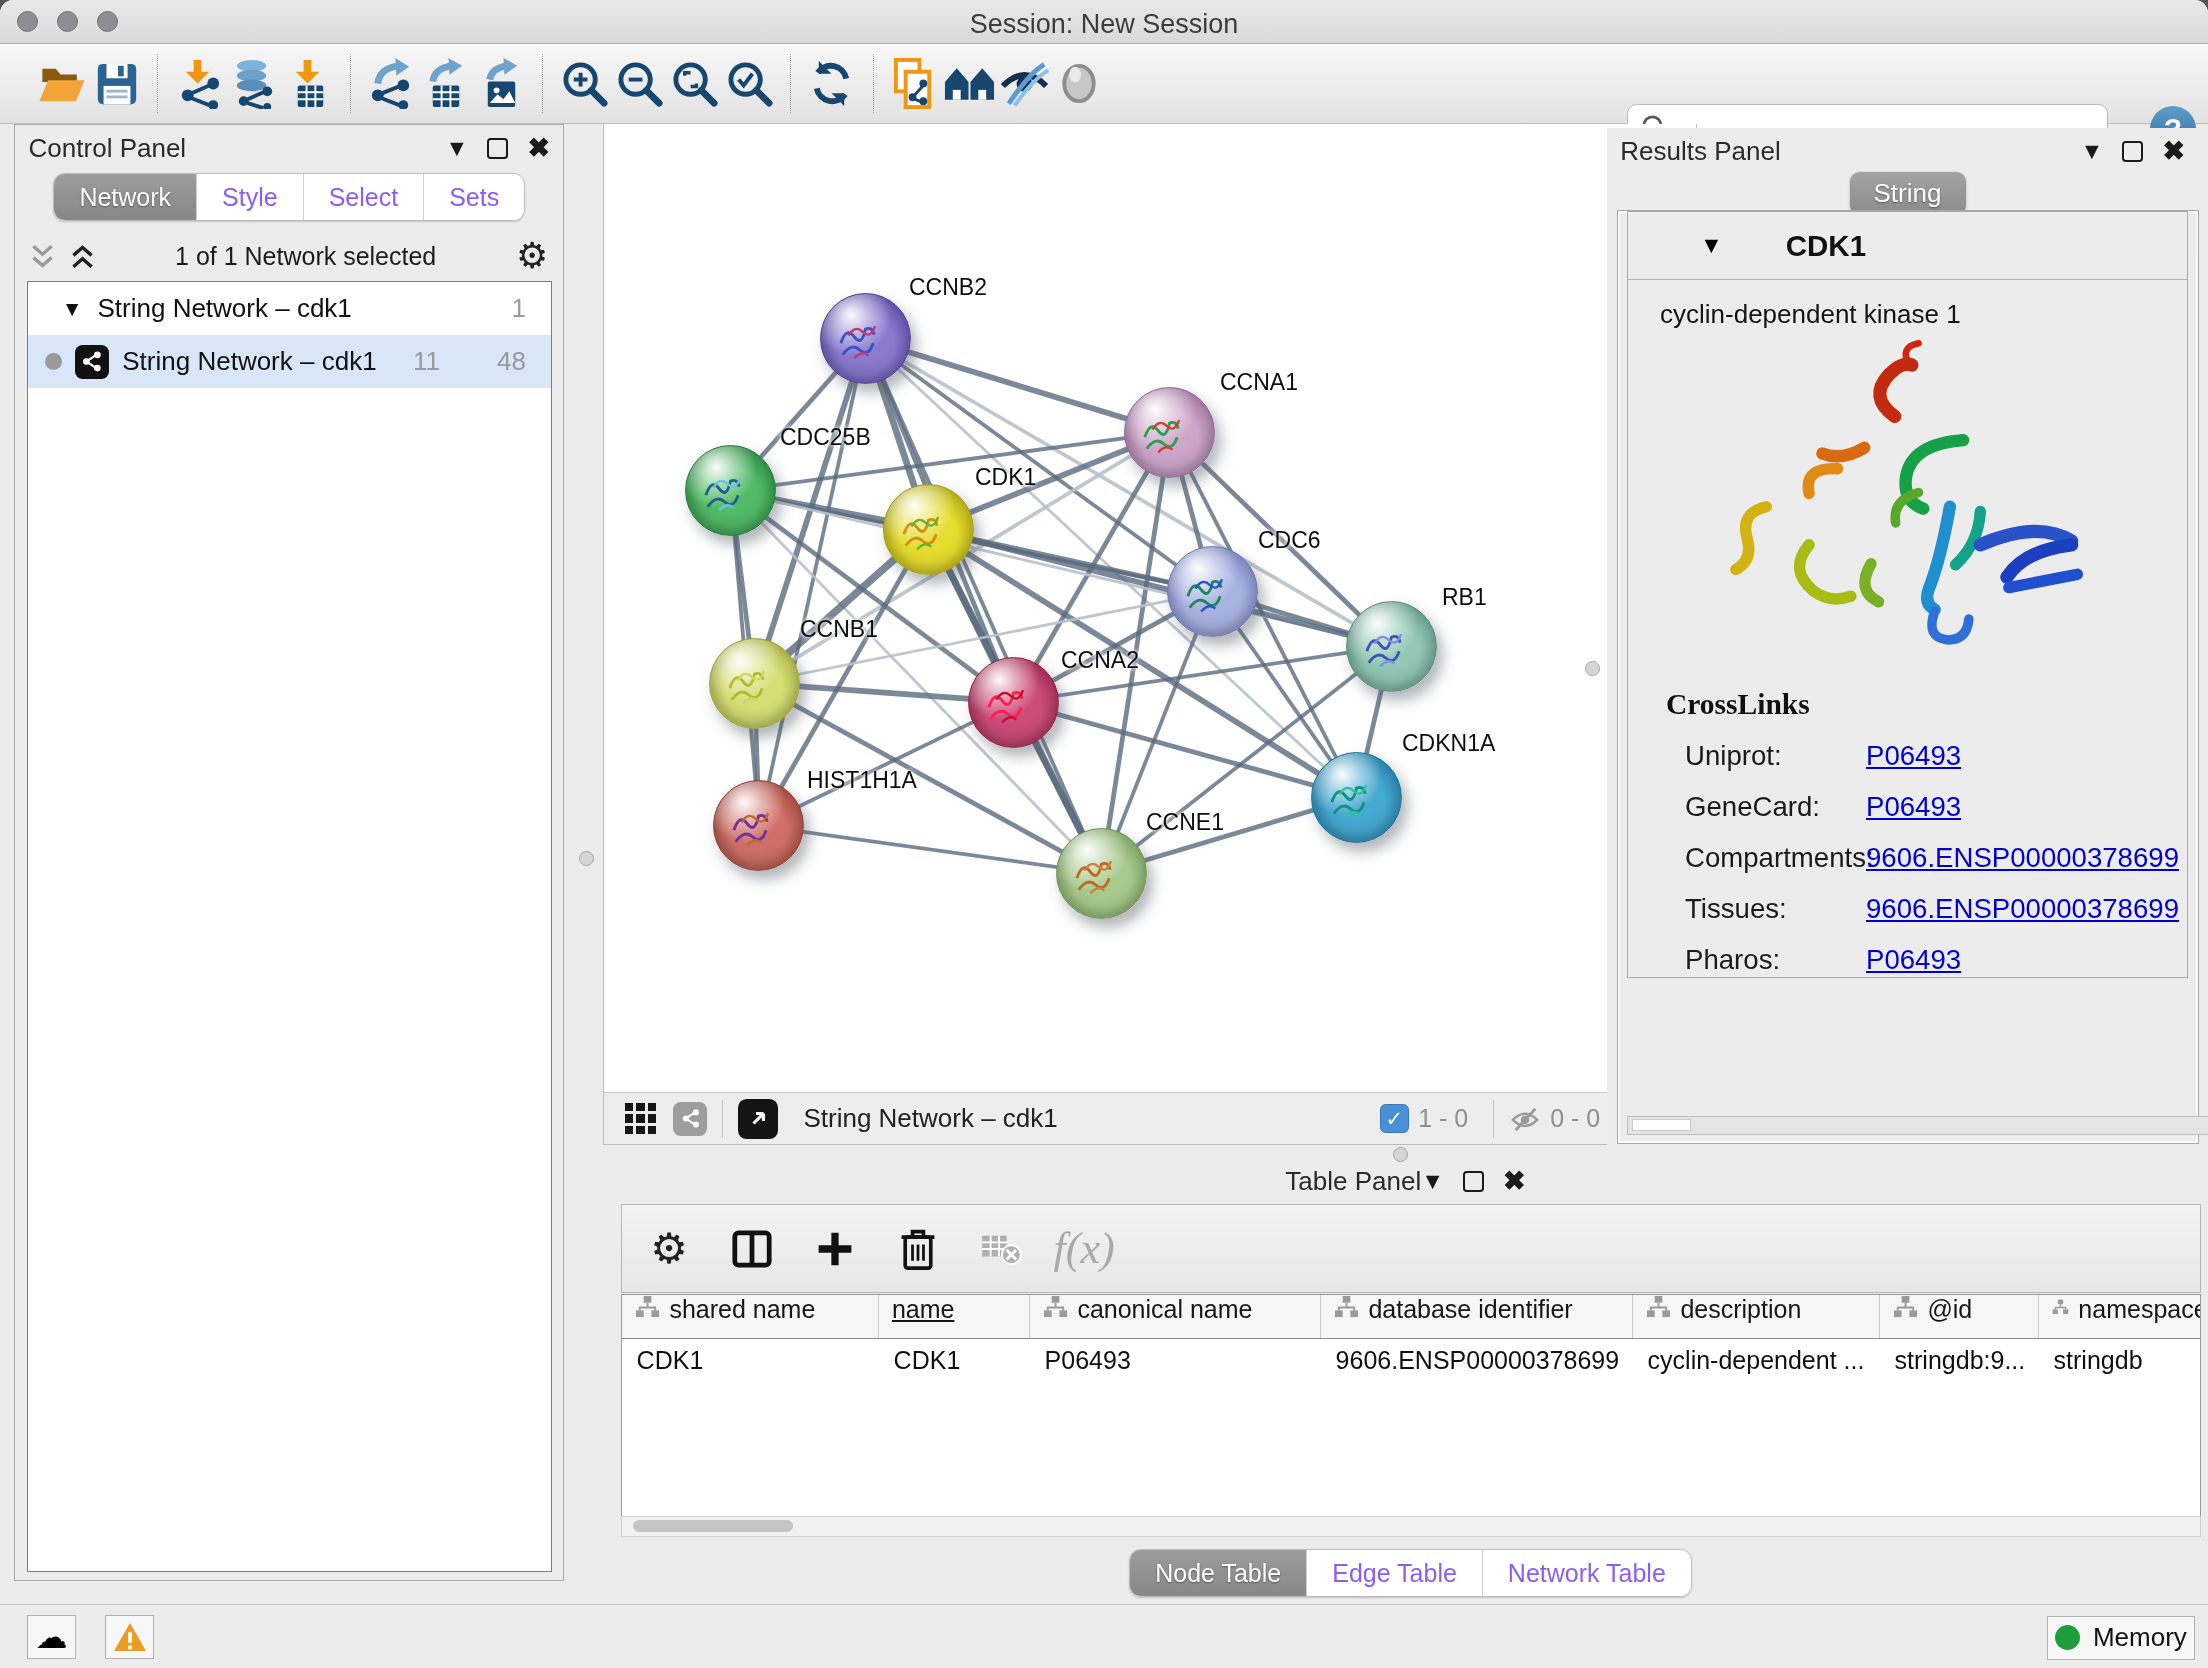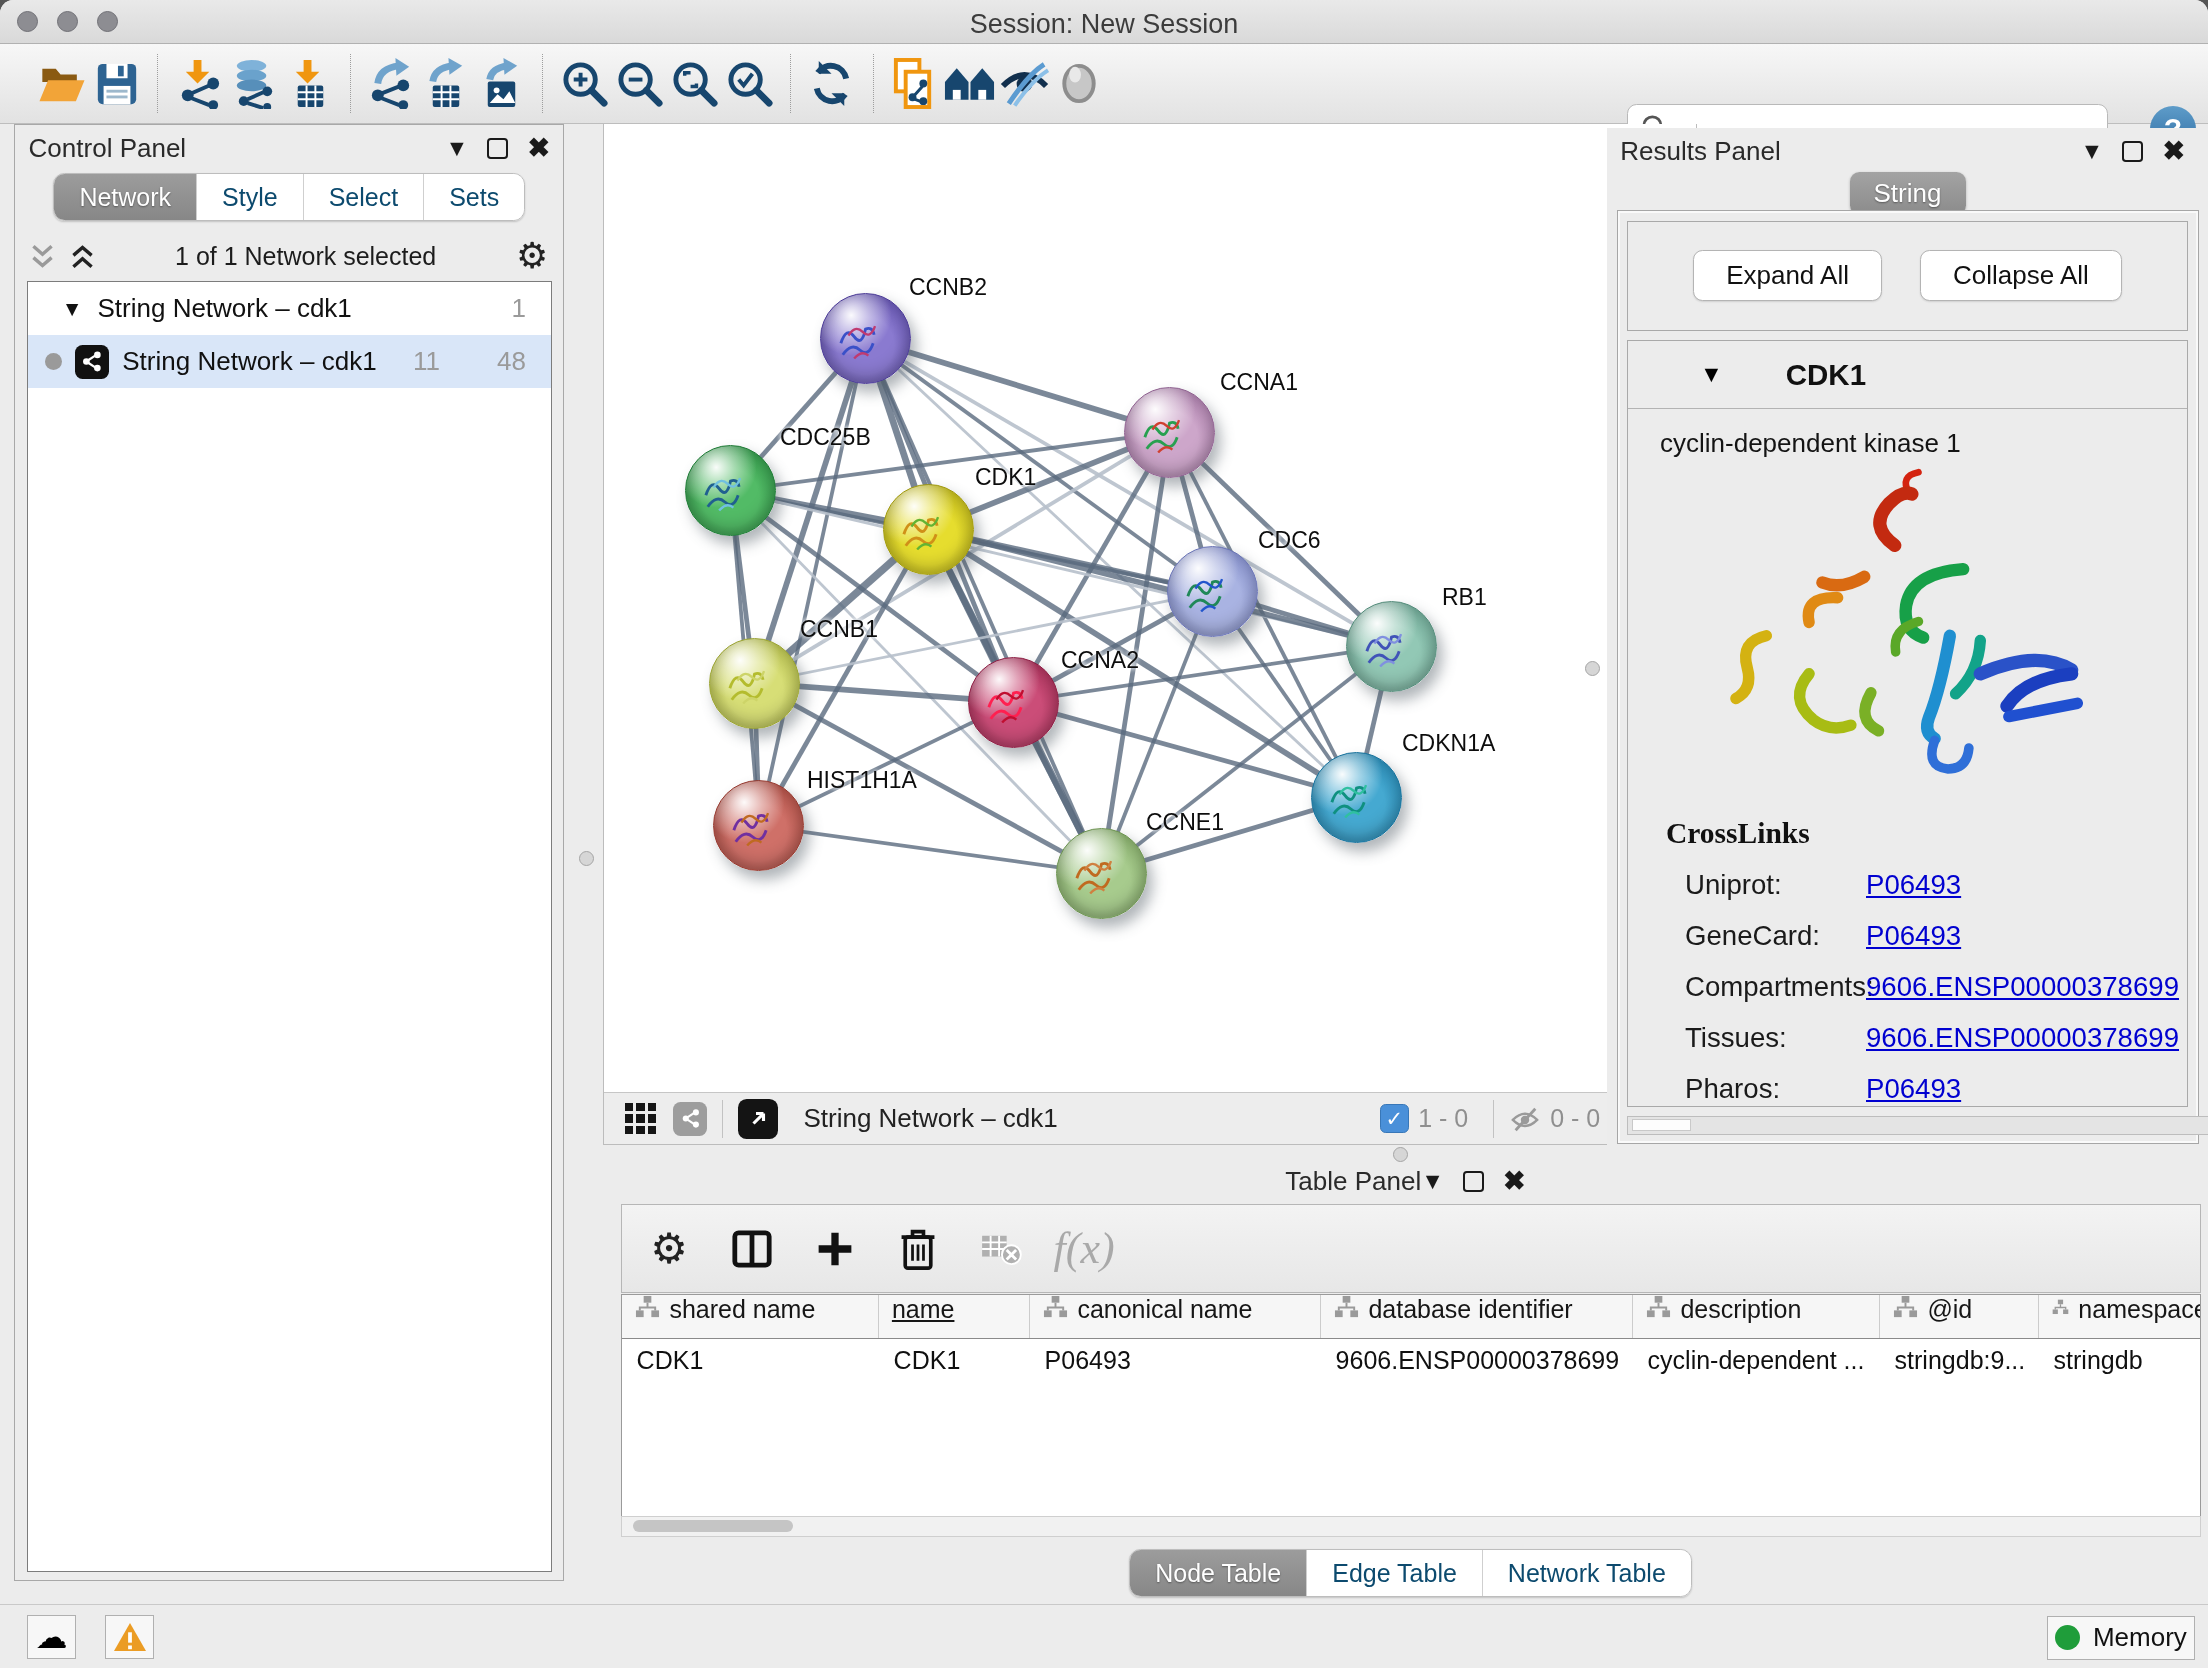--- a/index.html
+++ b/index.html
@@ -31,21 +31,21 @@
   .wb{font-size:23px;color:#1a1a1a;line-height:1;}
   .wb.sq{width:21px;height:21px;border:2.9px solid #1a1a1a;border-radius:3.8px;}
   .wb.x{font-size:27px;font-weight:bold;}
   
   #control-panel{position:absolute;left:14.3px;top:124px;width:550px;height:1457px;
     background:#ececec;border:1px solid #a8a8a8;}
   #cp-head{display:flex;align-items:center;justify-content:space-between;padding:7.6px 13.3px 0 13.3px;}
   .tabrow{display:flex;justify-content:center;margin-top:9.5px;}
   .tabset{display:flex;border:1px solid #bdbdbd;border-radius:11.4px;overflow:hidden;
     box-shadow:0 1px 1.9px rgba(0,0,0,.18);}
-  .tab{background:#fff;color:#0c4a6e;font-size:25px;padding:8.6px 25px;border-left:1px solid #cfcfcf;}
+  .tab{background:#fff;color:#8b5cf6;font-size:25px;padding:8.6px 25px;border-left:1px solid #cfcfcf;}
   .tab:first-child{border-left:none;}
   .tab.active{background:linear-gradient(#9c9c9c,#878787);color:#fff;text-shadow:0 1px 1.9px rgba(0,0,0,.4);}
   #cp-sub{display:flex;align-items:center;margin:17px 15px 7.6px 15px;}
   #cp-status{flex:1;text-align:center;font-size:25px;color:#1c1c1c;}
   .gear{font-size:36px;color:#222;line-height:1;}
   #net-list{position:absolute;left:11.4px;right:11.4px;top:156px;bottom:7.6px;background:#fff;
     border:1px solid #7c7c7c;}
   .tree-row{display:flex;align-items:center;height:53px;font-size:26px;color:#111;}
   .tree-row .cnt{color:#9a9a9a;margin-left:auto;margin-right:25px;}
   .tree-row.child{background:#d9e6f8;}
@@ -533,24 +533,20 @@
     <div id="rp-head">
       <span class="panel-title">Results Panel</span>
       <span class="winbtns">
         <span class="wb">▼</span>
         <span class="wb sq"></span>
         <span class="wb x">✖</span>
       </span>
     </div>
     <div id="rp-tab">String</div>
     <div id="rp-box">
-      <div id="rp-buttons">
-        <button class="rp-btn">Expand All</button>
-        <button class="rp-btn">Collapse All</button>
-      </div>
       <div id="protein-card">
         <div id="pc-head">
           <span class="tri">▼</span>
           <span id="pc-name">CDK1</span>
         </div>
         <div id="pc-desc">cyclin-dependent kinase 1</div>
         <svg id="structure" width="447" height="352" viewBox="0 0 470 370">
           <g fill="none" stroke-linecap="round">
             <path d="M225 40q-10 -18 10 -22" stroke="#d42310" stroke-width="7"></path>
             <path d="M210 95q-28 -20 -6 -44q14 -14 24 -10" stroke="#c32a10" stroke-width="14"></path>

